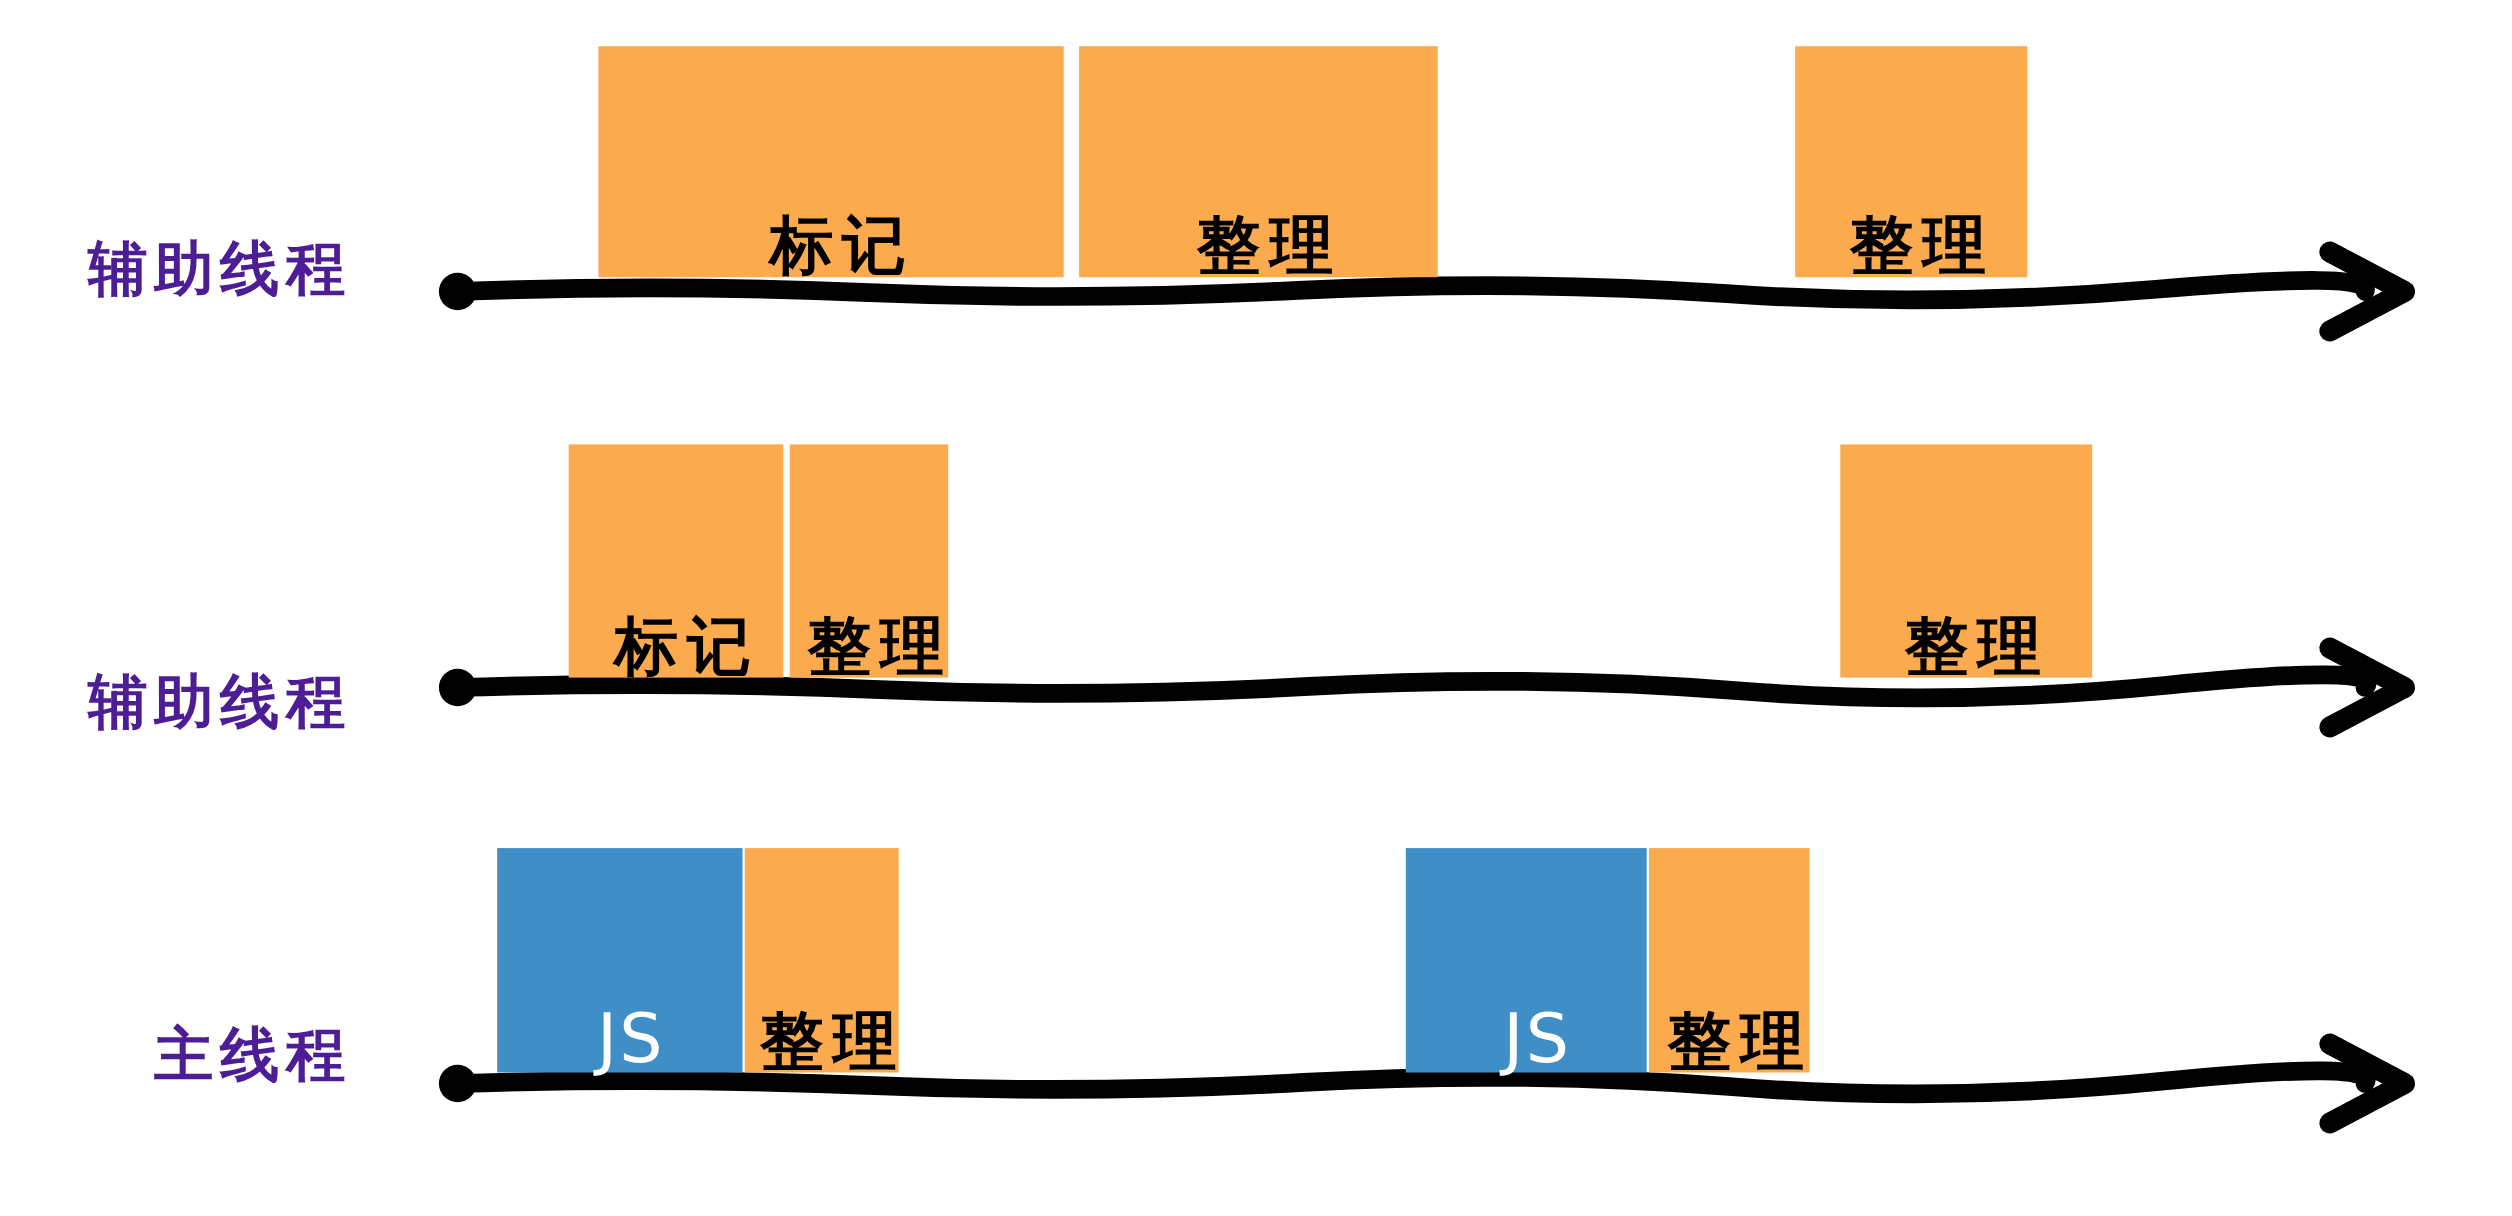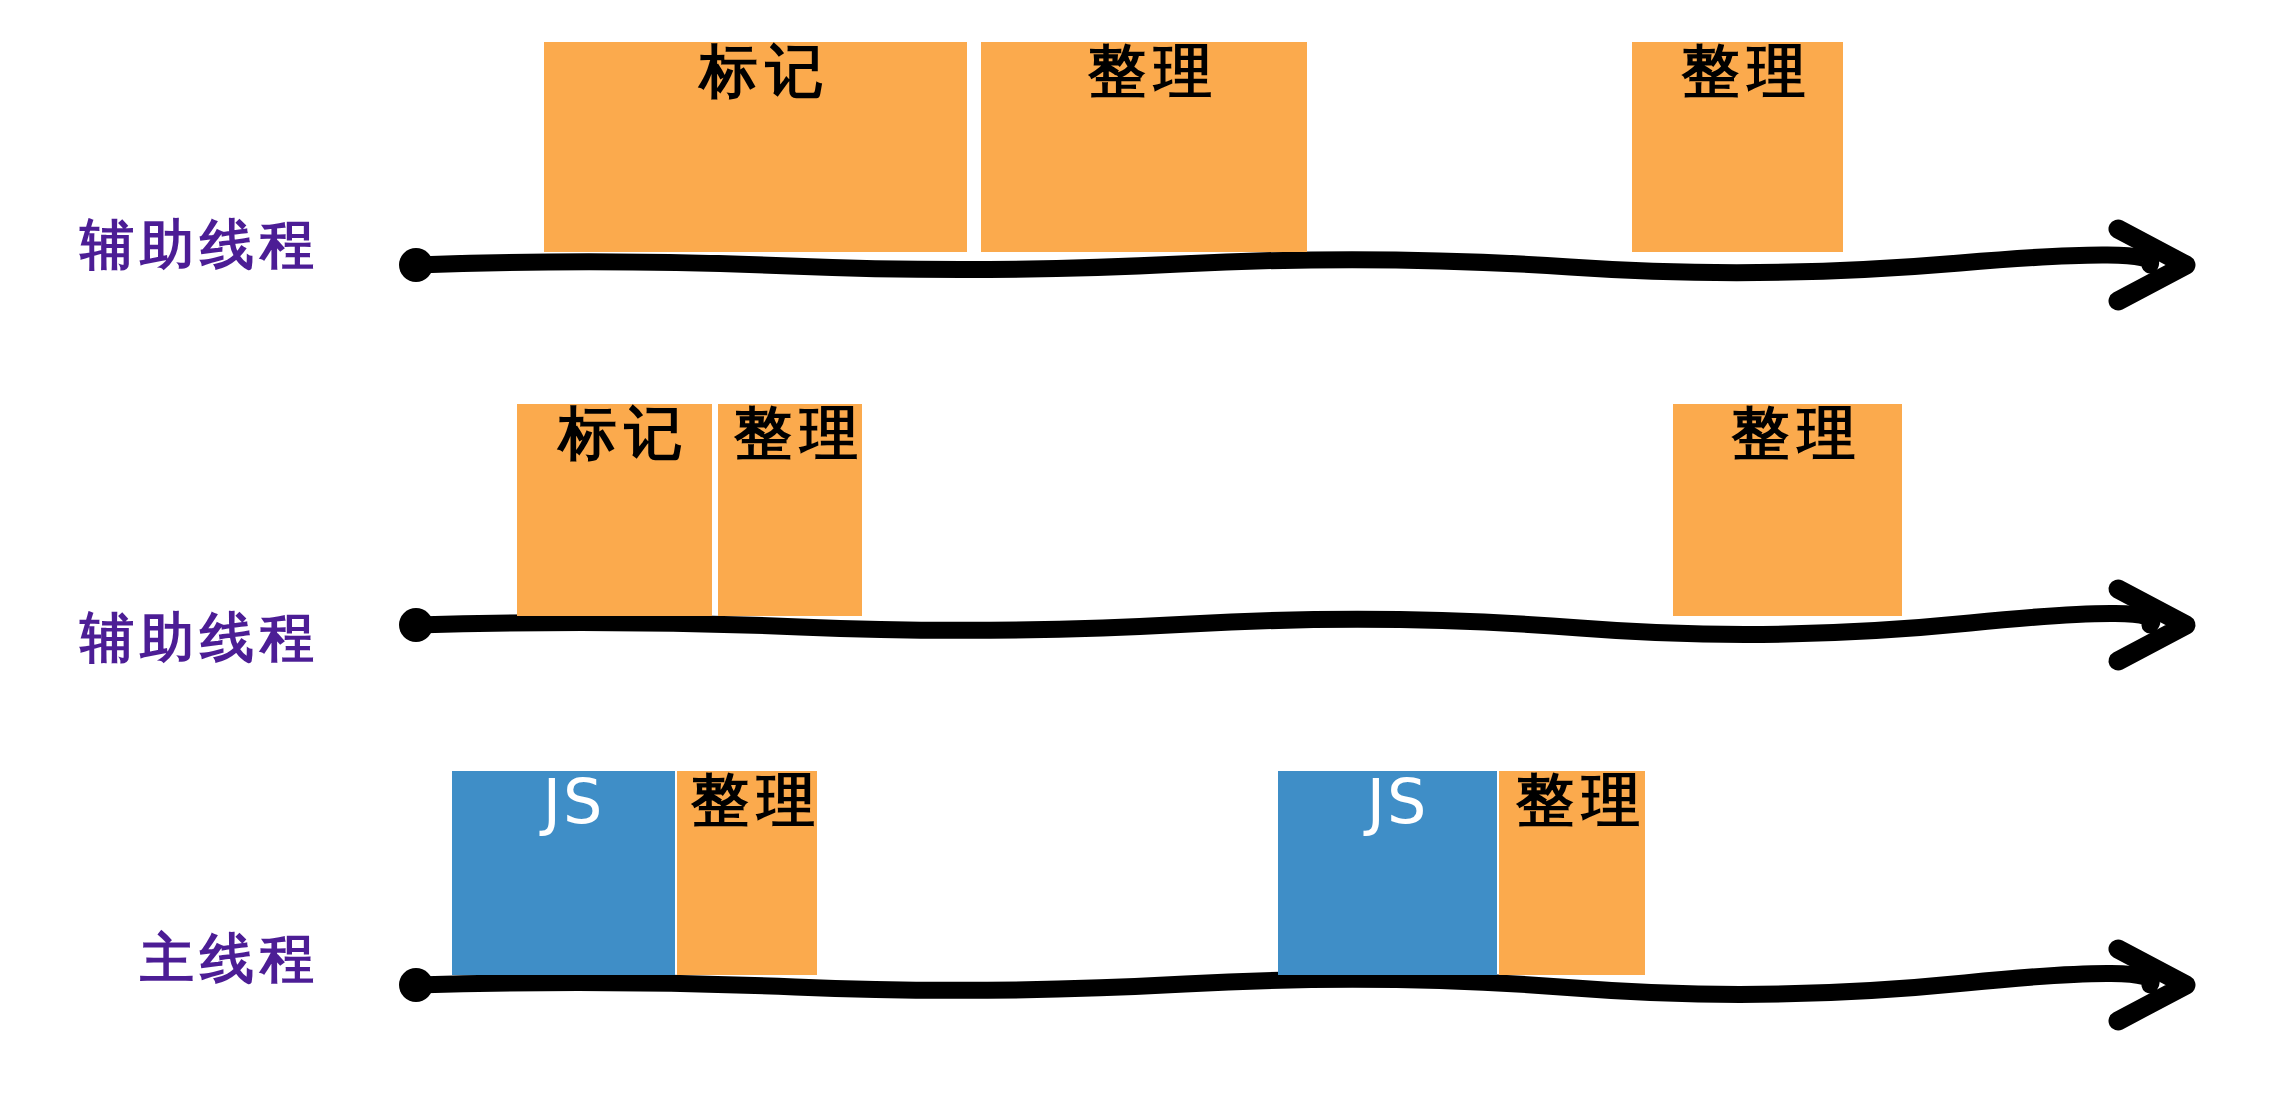--- a/index.html
+++ b/index.html
@@ -33,21 +33,21 @@
     left: 0;
     top: 0;
     width: 2284px;
     height: 1105px;
     pointer-events: none;
   }
   .task-box {
     position: absolute;
     box-sizing: border-box;
     display: flex;
-    align-items: flex-start;
+    align-items: flex-end;
     justify-content: center;
     line-height: 1;
     padding-left: 20px;
   }
   .task-box.orange {
     background: #fbaa4d;
   }
   .task-box.blue {
     background: #3f8ec7;
   }

